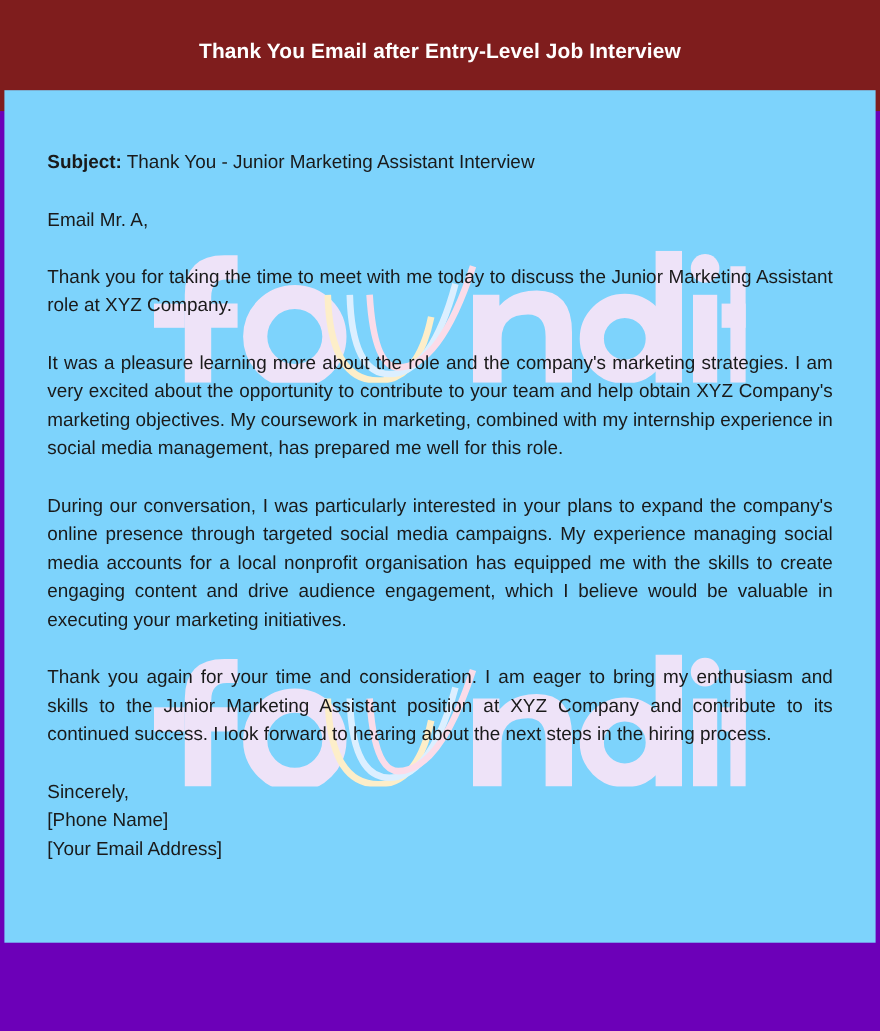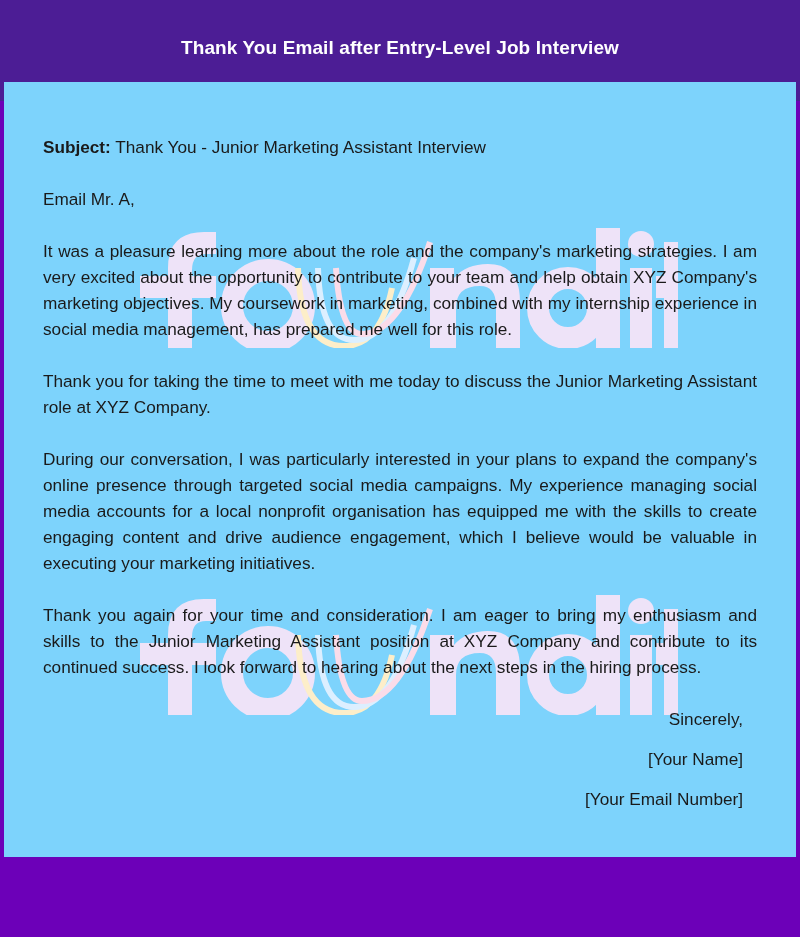--- a/index.html
+++ b/index.html
@@ -18,21 +18,21 @@
       position: absolute;
       left: 0; top: 0;
       width: 800px; height: 937px;
       box-sizing: border-box;
       background: #6c00b8;
     }
     .header {
       position: absolute;
       left: 0; top: 0;
       width: 800px; height: 101px;
-      background: #4c1d95;
+      background: #7f1d1d;
       display: flex;
       align-items: center;
       justify-content: center;
     }
     .header-title {
       color: #ffffff;
       font-family: "Liberation Sans", sans-serif;
       font-weight: bold;
       font-size: 19px;
       letter-spacing: 0.1px;
@@ -62,22 +62,22 @@
       font-family: "Liberation Sans", sans-serif;
       font-size: 17.2px;
       line-height: 26px;
     }
     .body-text p {
       margin: 0 0 26px 0;
       text-align: justify;
     }
     .subject-label { font-weight: bold; }
     .signature p {
-      margin: 14px;
-      text-align: right;
+      margin: 0;
+      text-align: left;
     }
   </style>
 </head>
 <body>
 
 <div class="frame"></div>
 
 <div class="header">
   <div class="header-title">Thank You Email after Entry-Level Job Interview</div>
 </div>
@@ -123,23 +123,23 @@
       <rect x="500" y="40" width="22" height="80" fill="#eee3f8"></rect>
       <circle cx="511" cy="16" r="13" fill="#eee3f8"></circle>
       <rect x="526" y="48" width="22" height="22" fill="#eee3f8"></rect>
       <path d="M534 14 H548 V120 H534 Z" fill="#eee3f8"></path>
     </svg>
   </div>
 
   <div class="body-text">
     <p><span class="subject-label">Subject:</span><span> Thank You - Junior Marketing Assistant Interview</span></p>
     <p>Email Mr. A,</p>
+    <p>Thank you for taking the time to meet with me today to discuss the Junior Marketing Assistant role at XYZ Company.</p>
     <p>It was a pleasure learning more about the role and the company's marketing strategies. I am very excited about the opportunity to contribute to your team and help obtain XYZ Company's marketing objectives. My coursework in marketing, combined with my internship experience in social media management, has prepared me well for this role.</p>
-    <p>Thank you for taking the time to meet with me today to discuss the Junior Marketing Assistant role at XYZ Company.</p>
     <p>During our conversation, I was particularly interested in your plans to expand the company's online presence through targeted social media campaigns. My experience managing social media accounts for a local nonprofit organisation has equipped me with the skills to create engaging content and drive audience engagement, which I believe would be valuable in executing your marketing initiatives.</p>
     <p>Thank you again for your time and consideration. I am eager to bring my enthusiasm and skills to the Junior Marketing Assistant position at XYZ Company and contribute to its continued success. I look forward to hearing about the next steps in the hiring process.</p>
     <div class="signature">
       <p>Sincerely,</p>
-      <p>[Your Name]</p>
-      <p>[Your Email Number]</p>
+      <p>[Phone Name]</p>
+      <p>[Your Email Address]</p>
     </div>
   </div>
 </div>
 
 </body></html>

